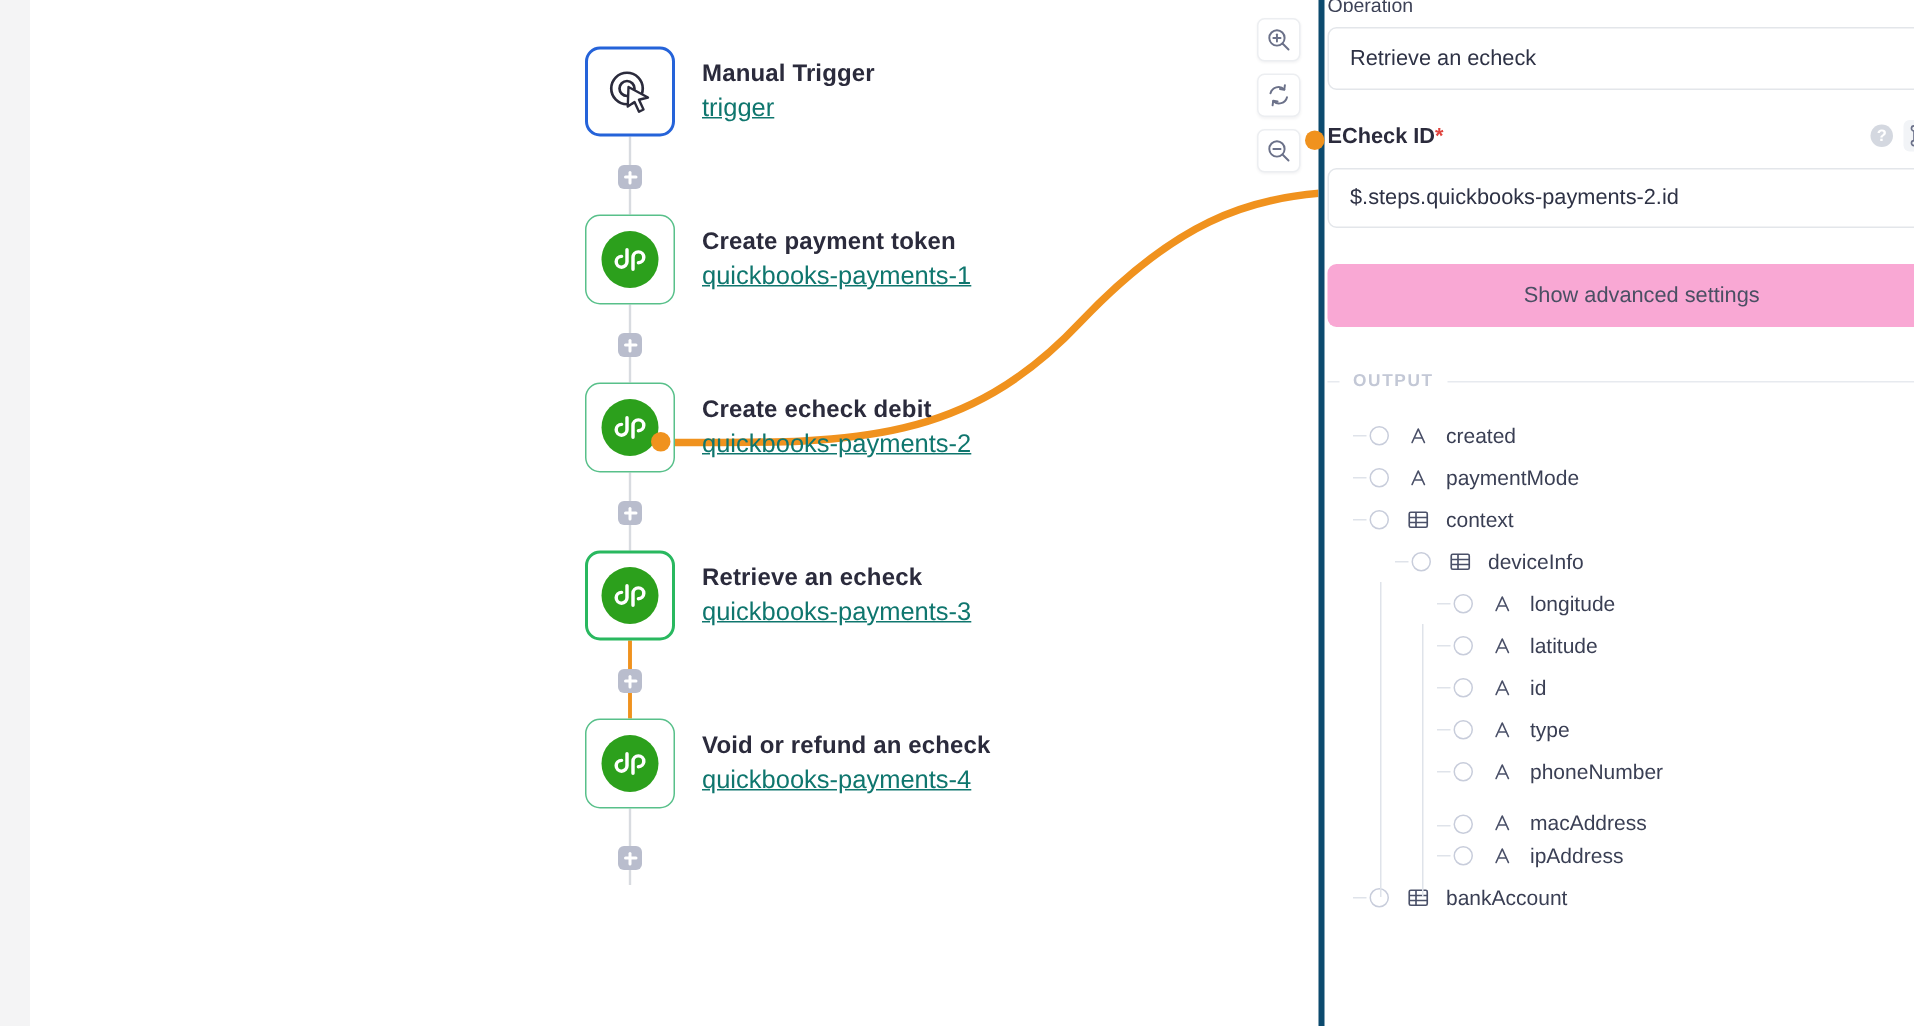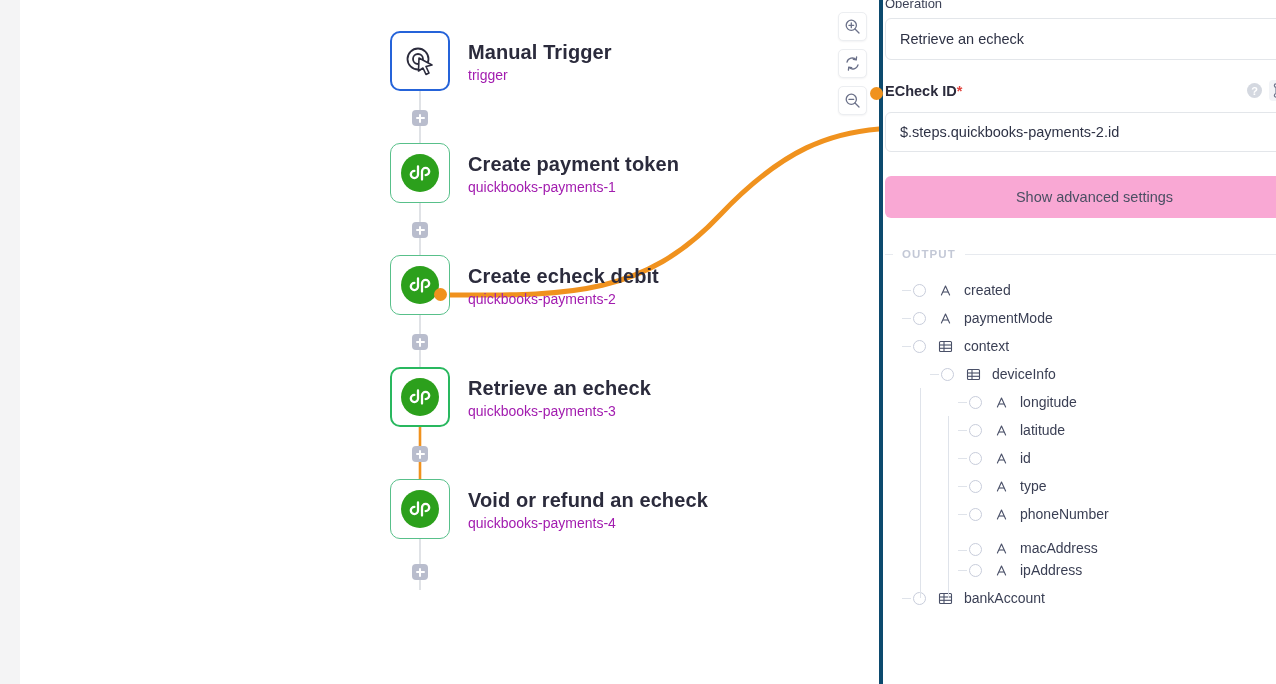--- a/index.html
+++ b/index.html
@@ -38,24 +38,24 @@
   .node-box.qb      { border: 1.5px solid #58c08a; }
   .node-box.qb.selected { border: 2.5px solid #29b85f; }
 
   .qb-logo {
     width: 38px; height: 38px; border-radius: 50%;
     background: #2ca01c;
     display: flex; align-items: center; justify-content: center;
   }
   .node-text { margin-left: 18px; padding-top: 10px; }
   .node-title {
-    font-size: 20px; font-weight: bold; color: #2b2b3c;
+    font-size: 16px; font-weight: bold; color: #2b2b3c;
     letter-spacing: .1px; white-space: nowrap;
   }
-  .node-sub { font-size: 14px; color: #a21caf; margin-top: 3px; white-space: nowrap; }
+  .node-sub { font-size: 17px; color: #0f766e; margin-top: 3px; white-space: nowrap; text-decoration: underline; }
 
   .add-btn {
     position: absolute;
     width: 16px; height: 16px;
     border-radius: 4px;
     background: #b9bdcd;
     display: flex; align-items: center; justify-content: center;
   }
   .add-btn::before, .add-btn::after {
     content: ""; position: absolute; background: #ffffff; border-radius: 1px;

